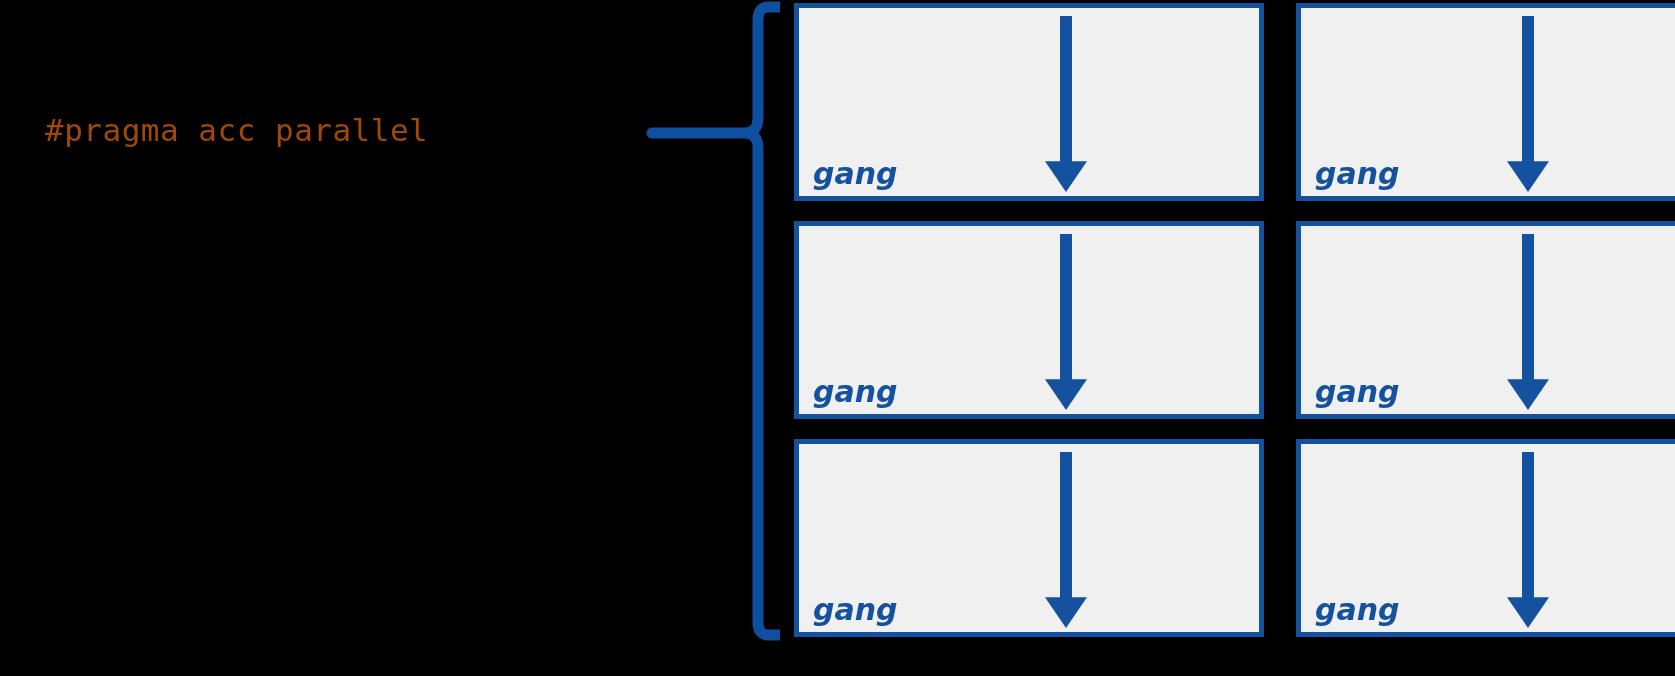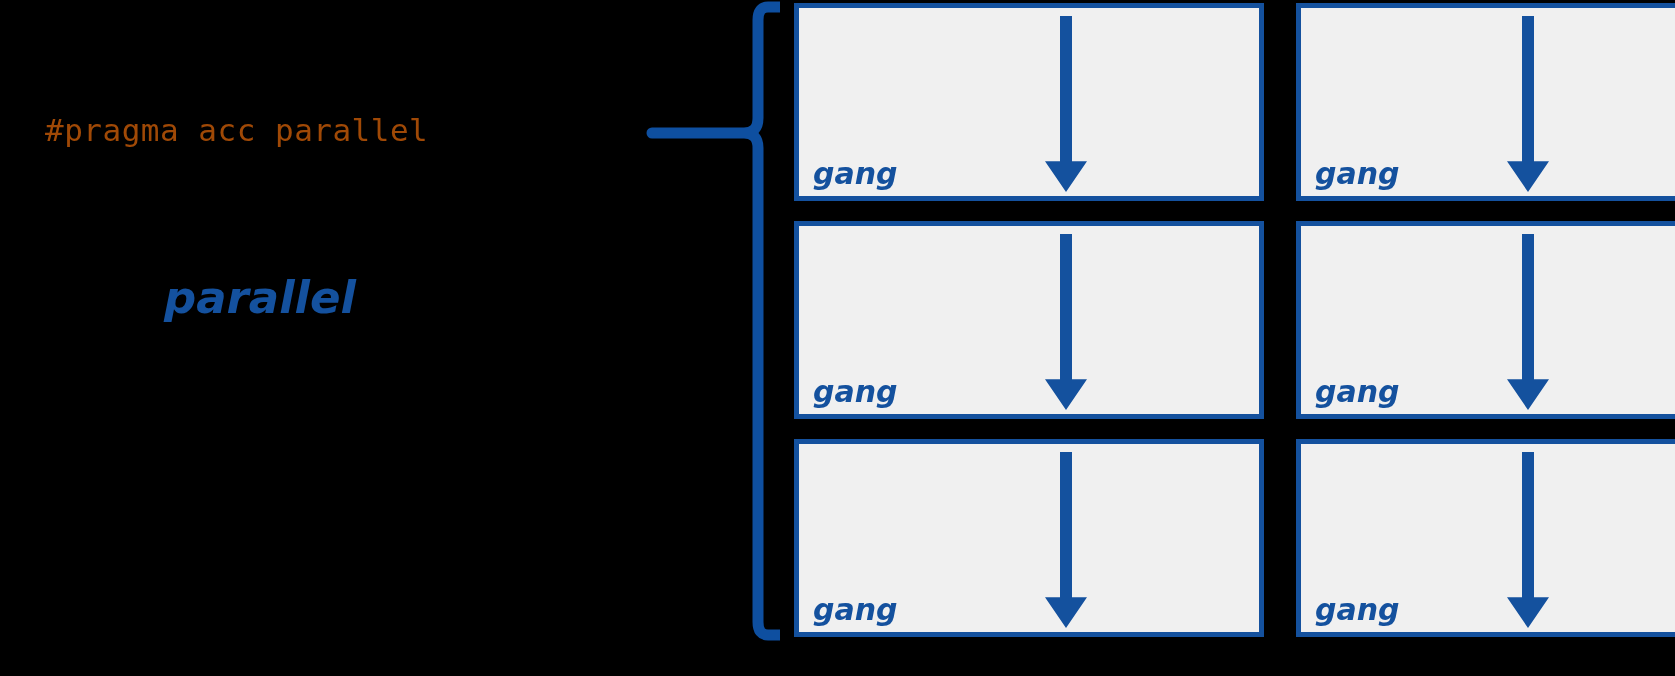--- a/index.html
+++ b/index.html
@@ -111,21 +111,20 @@
     height: 100%;
   }
 </style>
 </head>
 <body>
 
 <div id="canvas">
 
   <div class="pragma-text">#pragma acc parallel</div>
 
-  <div class="big-label label-parallel">parallel</div>
 
 
   <div class="brace">
     <svg viewBox="0 0 140 660" width="140" height="660" aria-hidden="true">
       <path d="M 140 7
                L 128 7
                Q 118 7 118 20
                L 118 118
                Q 118 133 104 133
                L 12 133

